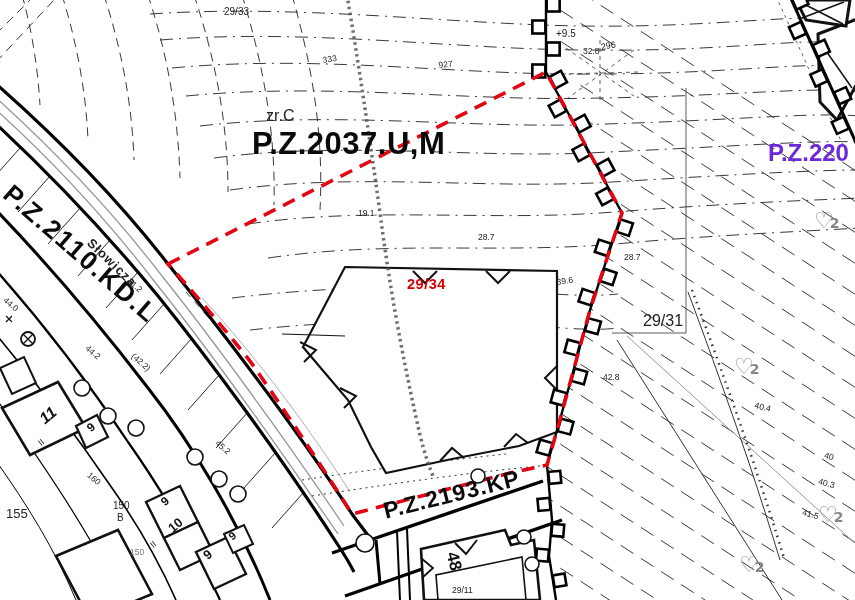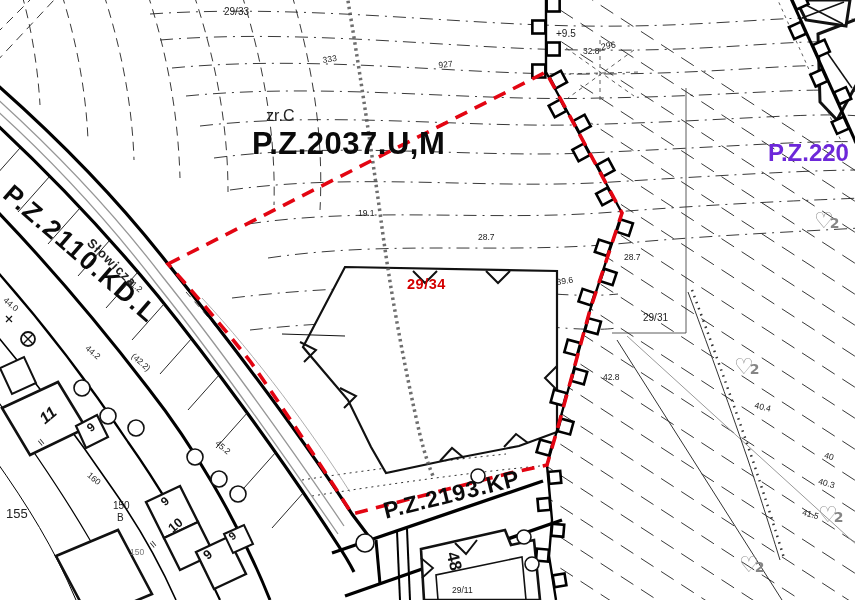--- a/index.html
+++ b/index.html
@@ -248,21 +248,21 @@
     <span class="ann" style="left: 266px; top: 107px; font-size: 16px;">zr.C</span>
     <span class="ann" style="left: 322px; top: 55px; transform: rotate(-8deg);">333</span>
     <span class="ann" style="left: 438px; top: 60px; transform: rotate(-6deg);">927</span>
     <span class="ann" style="left: 556px; top: 28px; font-size: 10px;">+9.5</span>
     <span class="ann" style="left: 600px; top: 42px; font-size: 9px; transform: rotate(-10deg);">296</span>
     <span class="ann" style="left: 543px; top: 46px; margin-left: 40px;">32.8</span>
     <span class="ann" style="left: 358px; top: 208px;">19.1</span>
     <span class="ann" style="left: 478px; top: 232px;">28.7</span>
     <span class="ann" style="left: 624px; top: 252px;">28.7</span>
     <span class="ann" style="left: 556px; top: 277px; transform: rotate(-8deg);">39.6</span>
-    <span class="ann" style="left: 643px; top: 312px; font-size: 10px;">29/31</span>
+    <span class="ann" style="left: 643px; top: 312px; font-size: 16px;">29/31</span>
     <span class="ann" style="left: 603px; top: 372px;">42.8</span>
     <span class="ann" style="left: 756px; top: 400px; transform: rotate(14deg);">40.4</span>
     <span class="ann" style="left: 826px; top: 450px; transform: rotate(16deg);">40</span>
     <span class="ann" style="left: 820px; top: 476px; transform: rotate(16deg);">40.3</span>
     <span class="ann" style="left: 804px; top: 507px; transform: rotate(16deg);">41.5</span>
     <span class="ann" style="left: 132px; top: 276px; transform: rotate(41deg);">41.2</span>
     <span class="ann" style="left: 8px; top: 295px; transform: rotate(41deg);">44.0</span>
     <span class="ann" style="left: 90px; top: 343px; transform: rotate(41deg);">44.2</span>
     <span class="ann" style="left: 136px; top: 351px; transform: rotate(41deg);">(42.2)</span>
     <span class="ann" style="left: 220px; top: 438px; transform: rotate(41deg);">45.2</span>

